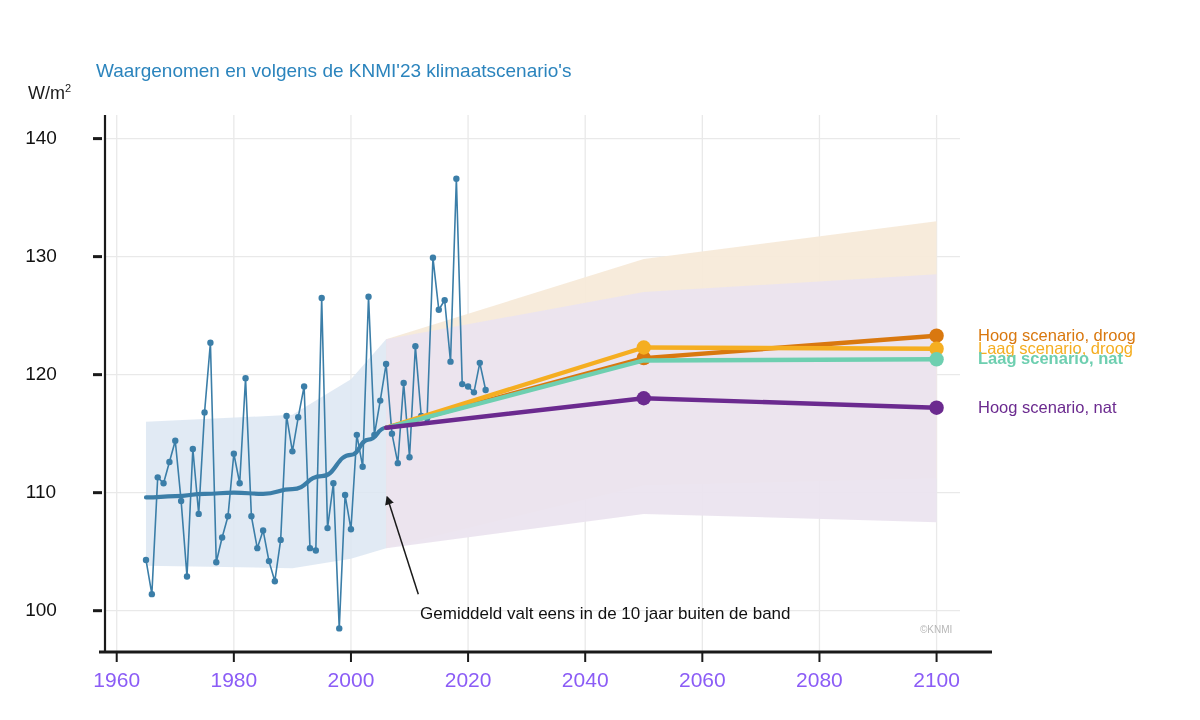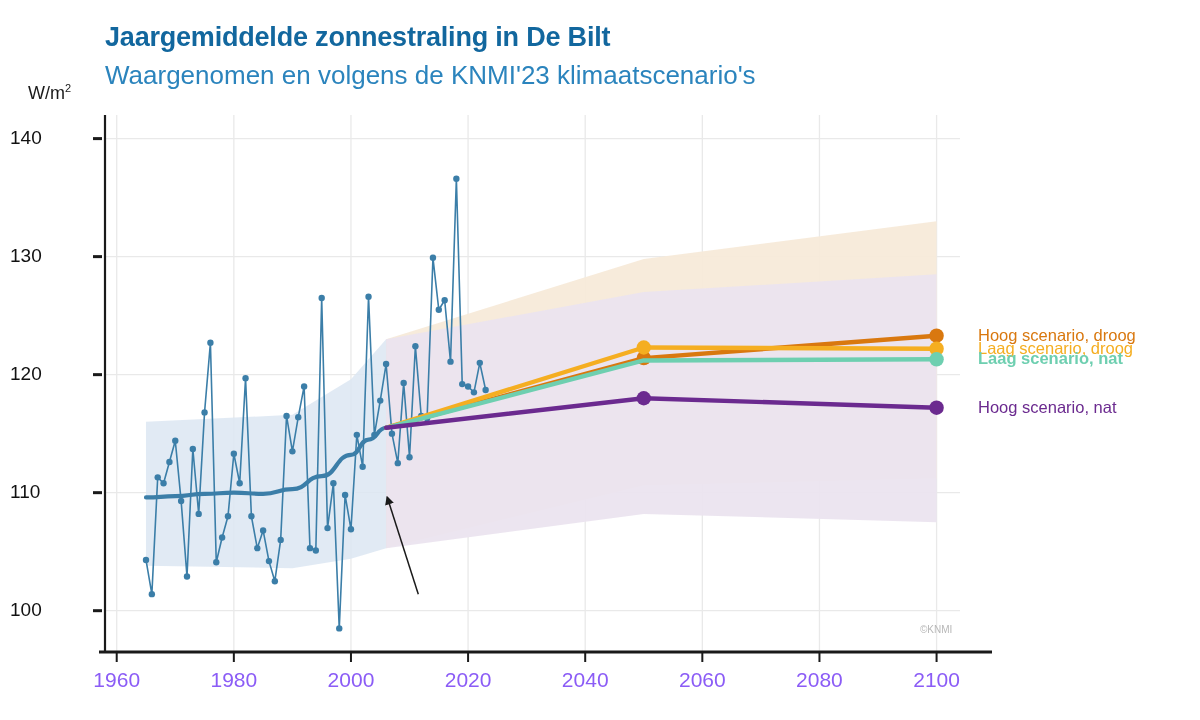--- a/index.html
+++ b/index.html
@@ -8,31 +8,31 @@
     font-family:"Liberation Sans", sans-serif;
     overflow:hidden;position:relative;
   }
   #chart-root{position:absolute;inset:0;}
   .title{
     position:absolute;left:105px;top:22px;
     font-size:27px;font-weight:bold;color:#12679e;
     letter-spacing:-0.2px;white-space:nowrap;
   }
   .subtitle{
-    position:absolute;left:105px;top:60px;
-    font-size:26px;font-weight:normal;color:#2b84bd;
+    position:absolute;left:96px;top:60px;
+    font-size:19px;font-weight:normal;color:#2b84bd;
     white-space:nowrap;
   }
   .yunit{
     position:absolute;left:28px;top:82px;
     font-size:18px;color:#1a1a1a;white-space:nowrap;
   }
   .yunit sup{font-size:11px;vertical-align:super;}
   .ytick-label{
-    position:absolute;text-align:left;width:62px;
+    position:absolute;text-align:center;width:62px;
     font-size:19px;color:#111;
   }
   .xtick-label{
     position:absolute;text-align:center;width:90px;
     font-size:21px;color:#8b5cf6;
   }
   .legend-item{
     position:absolute;font-size:16.5px;white-space:nowrap;
     font-weight:500;
   }
@@ -42,21 +42,20 @@
   .copyright{
     position:absolute;font-size:10px;color:#b7b7b7;white-space:nowrap;
   }
   svg{position:absolute;left:0;top:0;}
 </style>
 </head>
 <body>
 
 <div id="chart-root">
 
-  <div class="title">Jaargemiddelde zonnestraling in De Bilt</div>
   <div class="subtitle">Waargenomen en volgens de KNMI'23 klimaatscenario's</div>
   <div class="yunit">W/m<sup>2</sup></div>
 
   <svg id="plot" width="1200" height="720">
       <line x1="105" x2="960" y1="610.6923076923077" y2="610.6923076923077" stroke="#e9e9e9" stroke-width="1.3"></line>
       <line x1="105" x2="960" y1="492.6703296703297" y2="492.6703296703297" stroke="#e9e9e9" stroke-width="1.3"></line>
       <line x1="105" x2="960" y1="374.6483516483516" y2="374.6483516483516" stroke="#e9e9e9" stroke-width="1.3"></line>
       <line x1="105" x2="960" y1="256.6263736263736" y2="256.6263736263736" stroke="#e9e9e9" stroke-width="1.3"></line>
       <line x1="105" x2="960" y1="138.60439560439556" y2="138.60439560439556" stroke="#e9e9e9" stroke-width="1.3"></line>
       <line x1="116.71232876712328" x2="116.71232876712328" y1="115" y2="652" stroke="#e9e9e9" stroke-width="1.3"></line>
@@ -180,14 +179,15 @@
       <div class="xtick-label" style="left: 774.452px; top: 668px;">2080</div>
       <div class="xtick-label" style="left: 891.575px; top: 668px;">2100</div>
     </div>
   <div id="legend-layer">
       <div class="legend-item" style="color: rgb(217, 120, 15); left: 978px; top: 325.701px;">Hoog scenario, droog</div>
       <div class="legend-item" style="color: rgb(245, 174, 33); left: 978px; top: 338.684px;">Laag scenario, droog</div>
       <div class="legend-item" style="color: rgb(110, 207, 176); left: 978px; top: 349.305px; font-weight: bold;">Laag scenario, nat</div>
       <div class="legend-item" style="color: rgb(107, 42, 143); left: 978px; top: 397.695px;">Hoog scenario, nat</div>
     </div>
 
+  <div class="annot" id="annot-text" style="left: 420.062px; top: 603.611px;">Gemiddeld valt eens in de 10 jaar buiten de band</div>
   <div class="copyright" id="copyright" style="left: 920px; top: 624px;">©KNMI</div>
 </div>
 
 </body></html>

